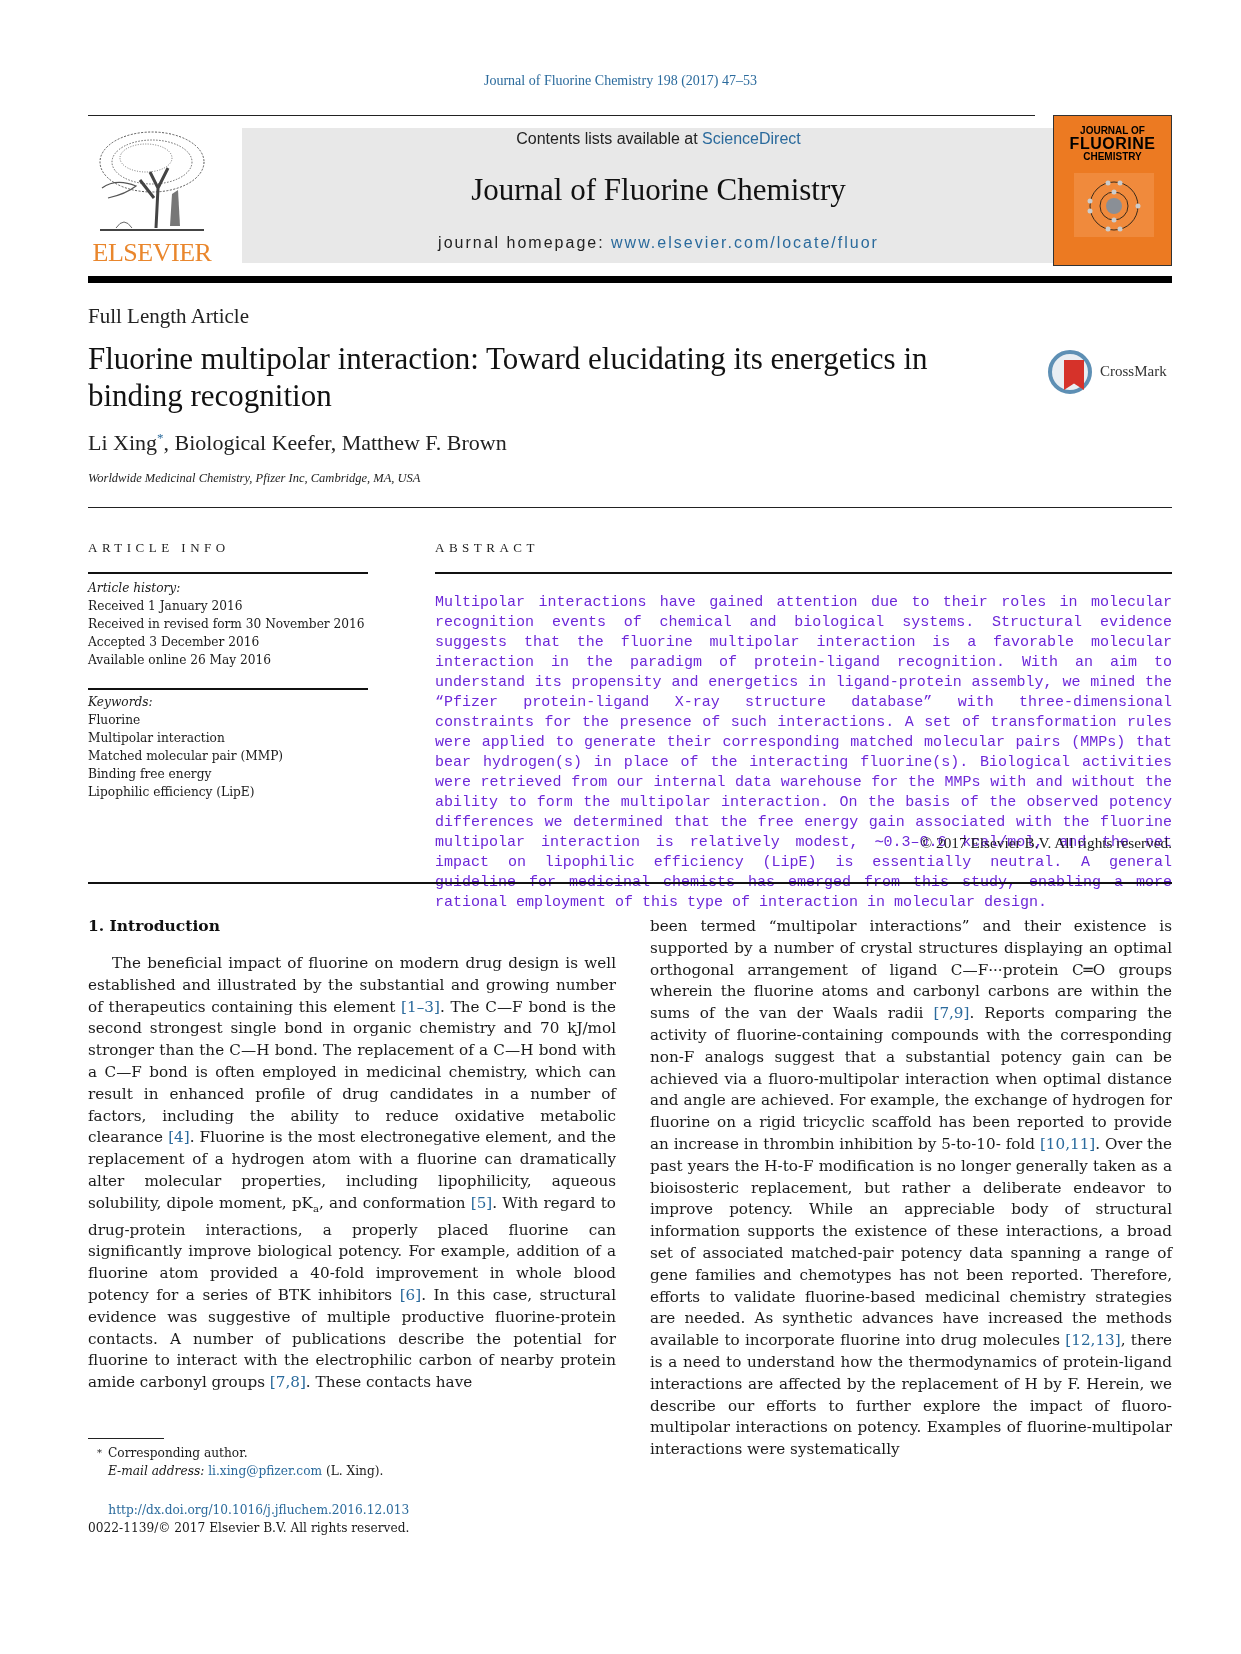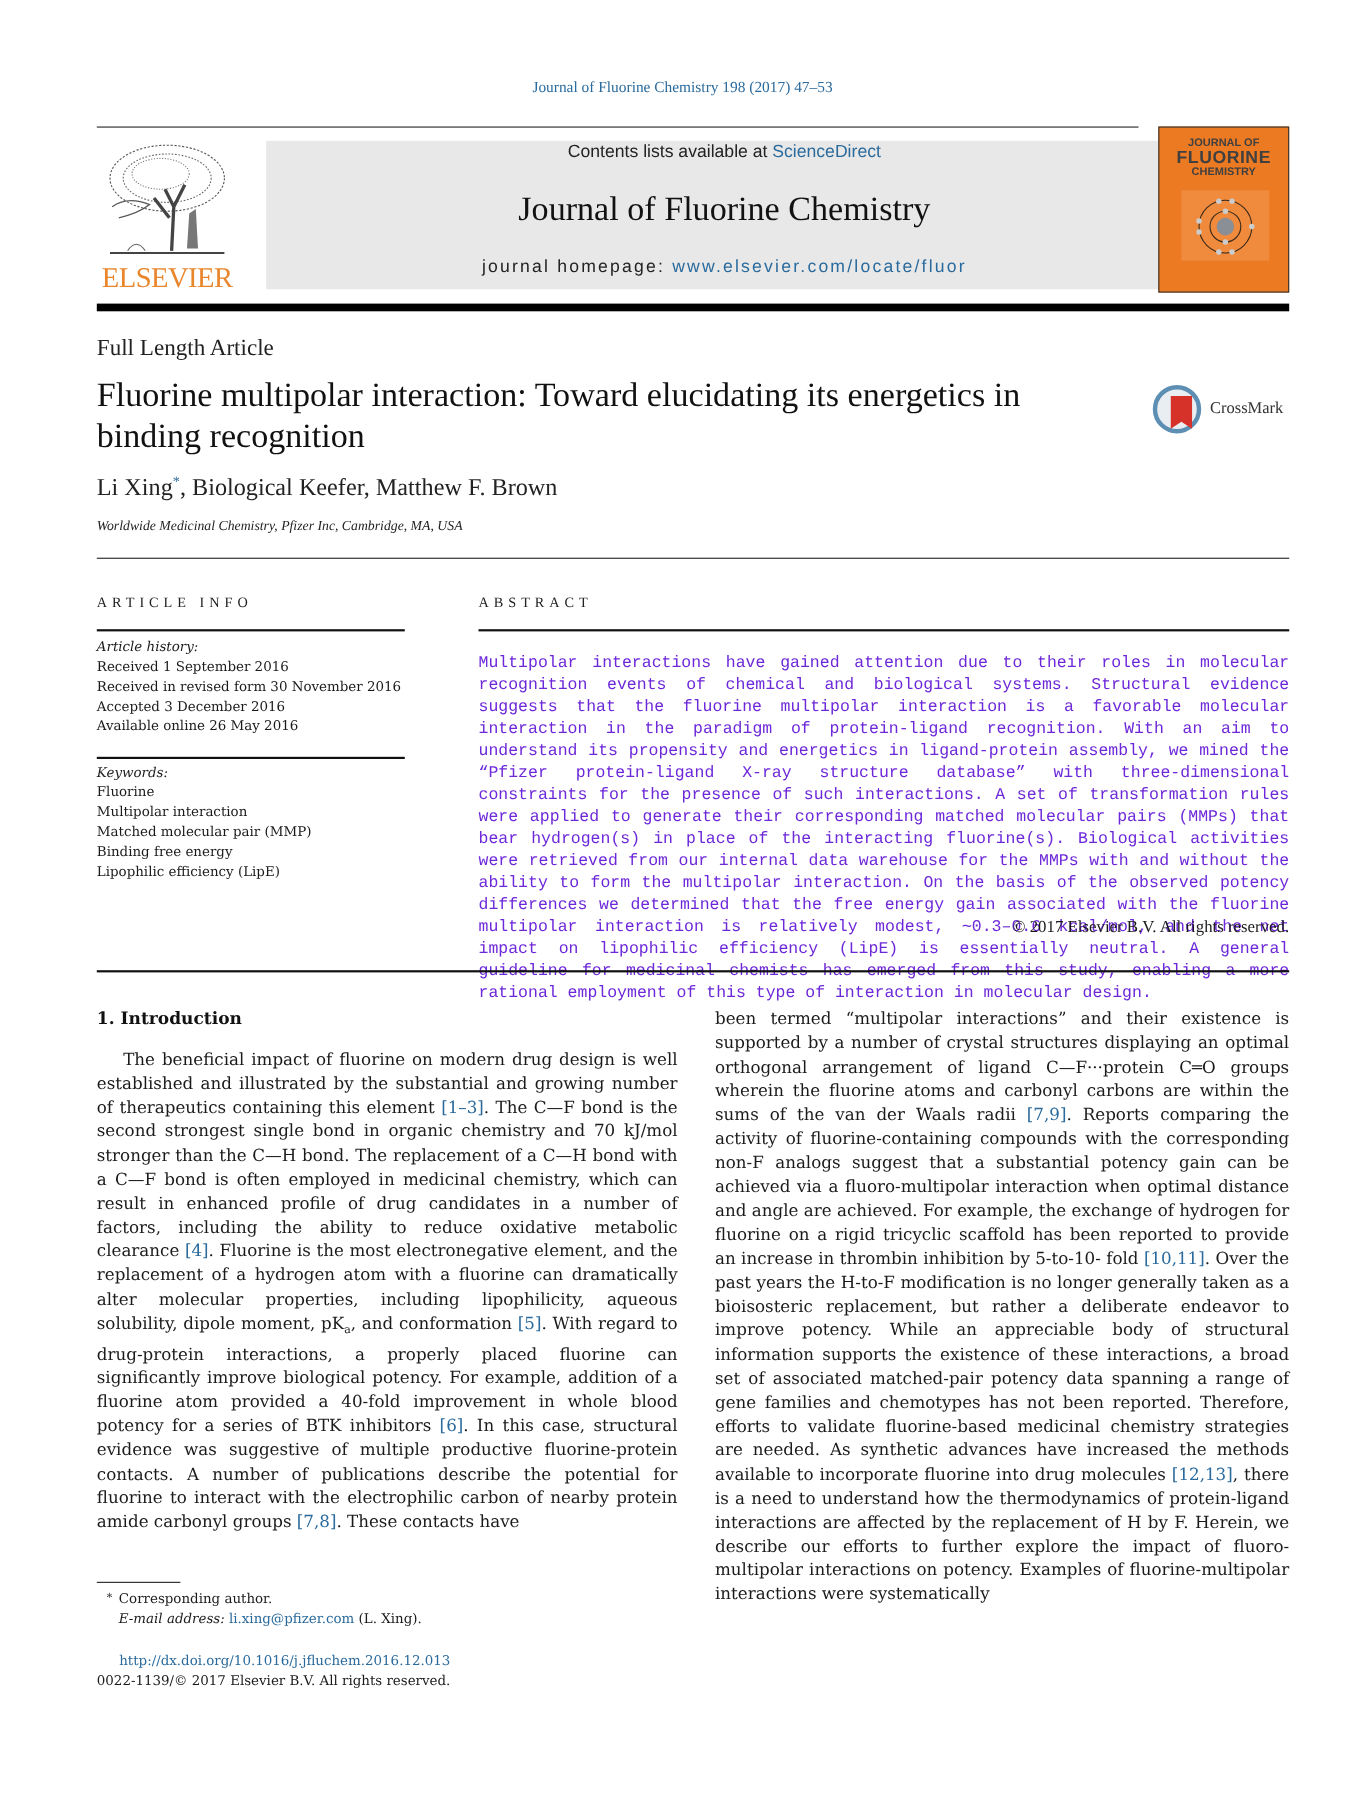--- a/index.html
+++ b/index.html
@@ -17,21 +17,21 @@
   .tree { position:absolute; left:8px; top:0; width:112px; height:108px; }
   .graybox { left:242px; top:128px; width:793px; height:135px; background:#e8e8e8;padding-left:40px; }
   .contents { position:absolute; left:0; width:100%; top:2px; text-align:center;
               font-family:"Liberation Sans", sans-serif; font-size:16px; color:#222; }
   .jtitle { position:absolute; left:0; width:100%; top:44px; text-align:center;
             font-family:"Liberation Serif", serif; font-size:31px; color:#111; }
   .homepage { position:absolute; left:0; width:100%; top:106px; text-align:center;
               font-family:"Liberation Sans", sans-serif; font-size:16px; letter-spacing:2px; color:#222; }
   .cover { left:1053px; top:115px; width:119px; height:151px; background:#ec7a22; border:1px solid #333; box-sizing:border-box; }
   .cover .ctitle { position:absolute; left:0; width:100%; top:10px; text-align:center;
-                   font-family:"Liberation Sans", sans-serif; font-weight:bold; color:#404040; line-height:1; }
+                   font-family:"Liberation Sans", sans-serif; font-weight:bold; color:#000000; line-height:1; }
   .cover .l1 { font-size:10px; }
   .cover .l2 { font-size:16px; letter-spacing:0.5px; }
   .cover .l3 { font-size:10px; }
   .cover svg { position:absolute; left:18px; top:55px; }
   .rule-thick { left:88px; width:1084px; top:276px; height:7px; background:#000; }
 
   .article-type { left:88px; top:304px; font-family:"Liberation Serif", serif; font-size:21px; color:#222; }
   .title { left:88px; top:340px; width:940px; font-family:"Liberation Serif", serif; font-size:31px; line-height:37px; color:#111; }
   .crossmark { left:1048px; top:350px; width:130px; height:46px; }
   .crossmark .circ { position:absolute; left:0; top:0; width:44px; height:44px; border-radius:50%;
@@ -145,21 +145,21 @@
 <div class="abs affil">Worldwide Medicinal Chemistry, Pfizer Inc, Cambridge, MA, USA</div>
 <div class="abs rule-mid"></div>
 
 <div class="abs sec-cap info-cap">ARTICLE INFO</div>
 <div class="abs sec-cap abs-cap">ABSTRACT</div>
 <div class="abs rule-info"></div>
 <div class="abs rule-abs"></div>
 
 <div class="abs info-block history">
   <div class="ital">Article history:</div>
-  <div>Received 1 September 2016</div>
+  <div>Received 1 January 2016</div>
   <div>Received in revised form 30 November 2016</div>
   <div>Accepted 3 December 2016</div>
   <div>Available online 26 May 2016</div>
 </div>
 <div class="abs rule-info2"></div>
 <div class="abs info-block keywords">
   <div class="ital">Keywords:</div>
   <div>Fluorine</div>
   <div>Multipolar interaction</div>
   <div>Matched molecular pair (MMP)</div>

